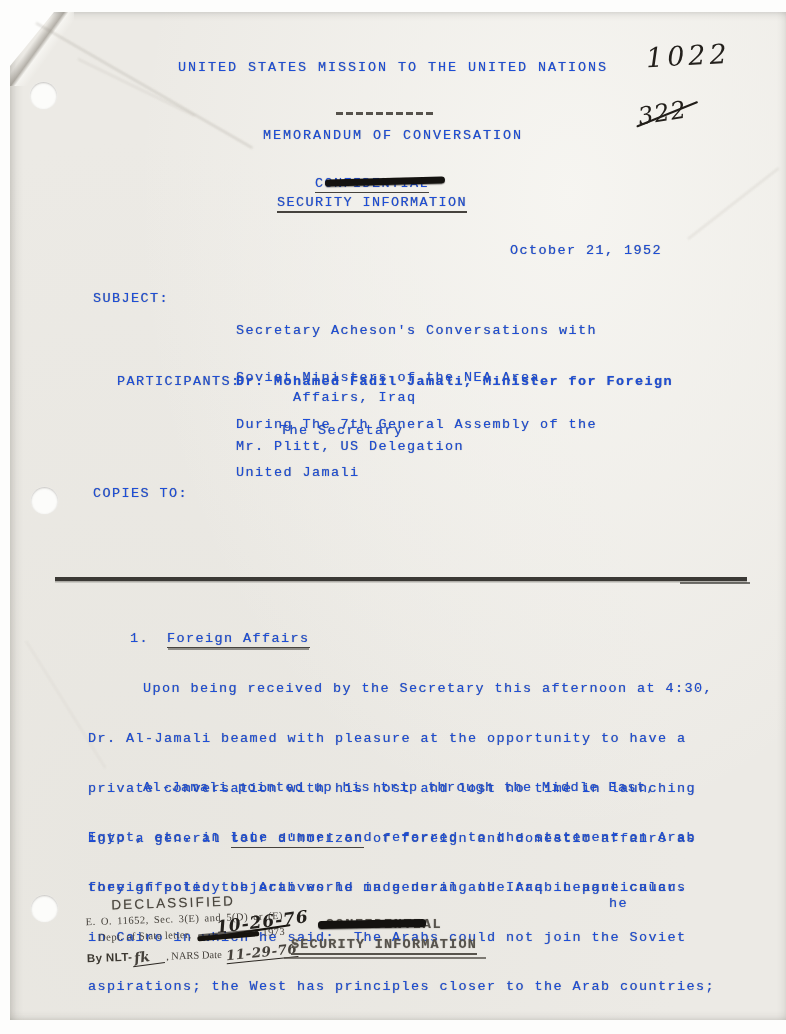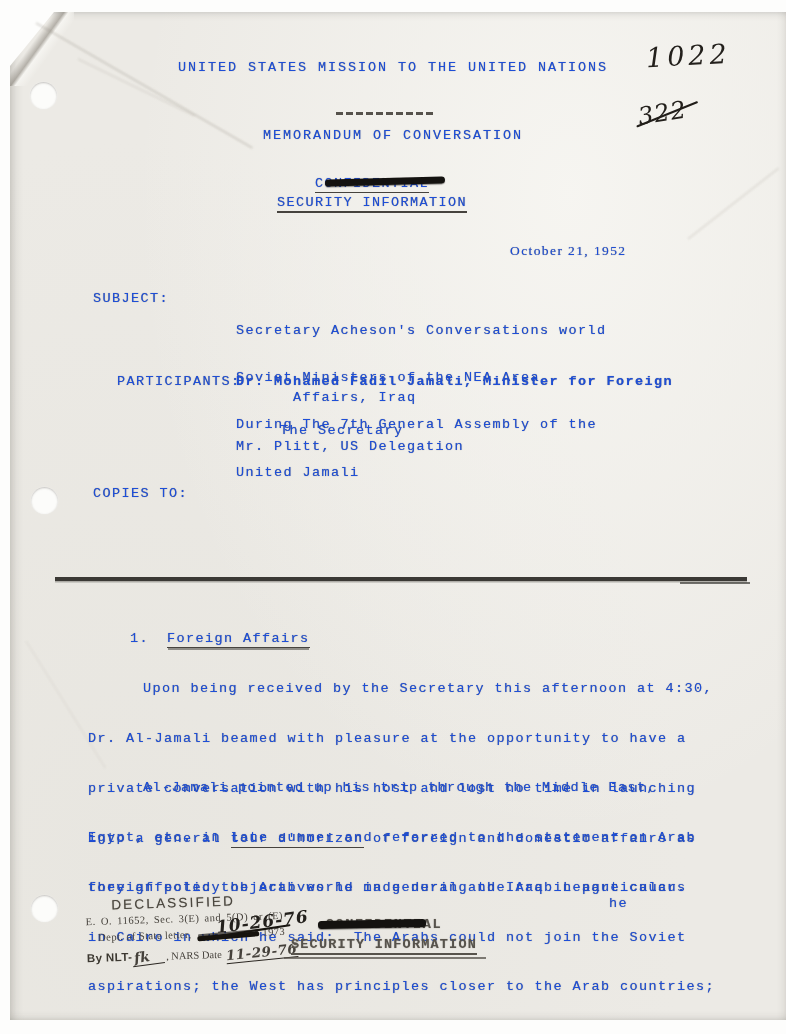--- a/index.html
+++ b/index.html
@@ -100,25 +100,25 @@
   <div class="conf-wrap" style="top:174px;">
     <span class="conf-line">
       <span class="tw u" style="position:static;">CONFIDENTIAL</span>
       <span class="marker top-bar"></span>
     </span>
     <div style="margin-top:1px;">
       <span class="tw u" style="position:static;border-bottom-width:2px;">SECURITY INFORMATION</span>
     </div>
   </div>
 
-  <div class="tw" style="left:510px;top:243px;font-family:Liberation Serif, serif;">October 21, 1952</div>
+  <div class="tw" style="left:510px;top:243px;">October 21, 1952</div>
 
   <div class="tw" style="left:93px;top:291px;">SUBJECT:</div>
   <div class="tw" style="left:236px;top:291px;line-height:15.8px;">
-    <div class="tline">Secretary Acheson's Conversations world</div>
+    <div class="tline">Secretary Acheson's Conversations with</div>
     <div class="tline">Soviet Ministers of the NEA Area</div>
     <div class="tline">During The 7th General Assembly of the</div>
     <div class="tline">United Jamali</div>
   </div>
   <div class="tw" style="left:93px;top:374px;margin-left:24px;">PARTICIPANTS:</div>
   <div class="tw" style="left:236px;top:374px;font-weight:bold;">Dr. Mohamed Fadil Jamali, Minister for Foreign</div>
   <div class="tw" style="left:293px;top:390px;">Affairs, Iraq</div>
   <div class="tw" style="left:236px;top:423px;margin-left:44px;">The Secretary</div>
   <div class="tw" style="left:236px;top:439px;">Mr. Plitt, US Delegation</div>
   <div class="tw" style="left:93px;top:486px;">COPIES TO:</div>

